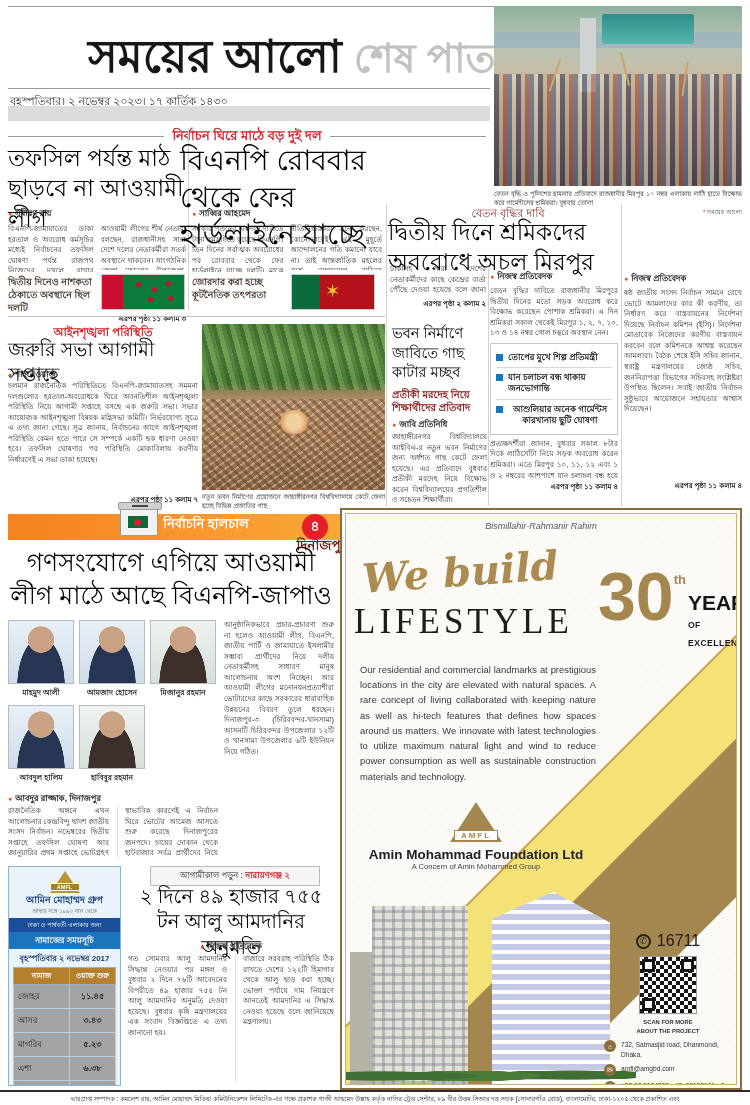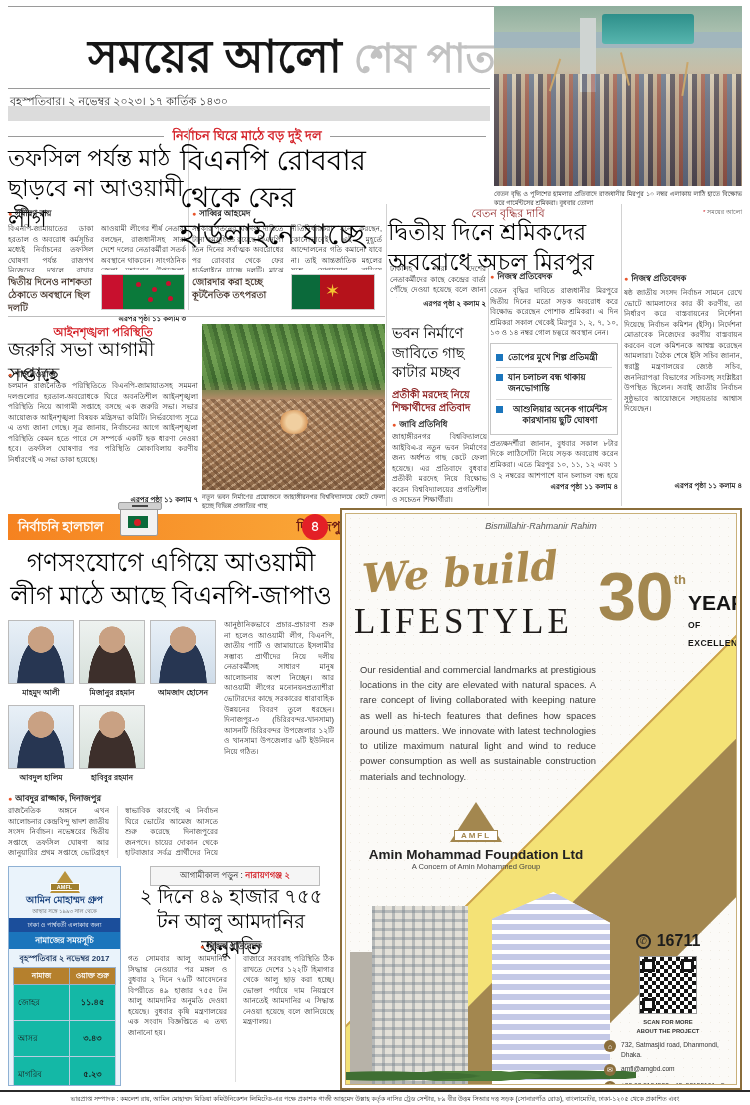--- a/index.html
+++ b/index.html
@@ -74,21 +74,21 @@
   .tree .rubble{position:absolute;left:0;bottom:0;width:100%;height:55%;
     background:repeating-linear-gradient(45deg,rgba(94,62,40,.45) 0 3px,transparent 3px 7px),repeating-linear-gradient(-35deg,rgba(233,204,170,.5) 0 2px,transparent 2px 6px);}
   .tree .stump{position:absolute;left:42%;top:52%;width:30px;height:24px;border-radius:50%;
     background:radial-gradient(circle,#f0cfa0 0 40%,#d89a5e 70%,transparent 72%);}
   .tree-cap{left:202px;top:493px;width:183px;font-size:6.4px;line-height:1.4;color:#222;text-align:justify;}
   .hl-jabi{left:392px;top:324px;width:95px;font-size:14.5px;line-height:1.35;}
   .jabi-sub{left:392px;top:388px;width:95px;font-size:10px;font-weight:bold;color:#8b2020;line-height:1.3;}
   .jabi-byline{left:392px;top:418px;}
   .jabi-body{left:392px;top:432px;width:95px;height:74px;}
   
-  .ebar{left:8px;top:514px;width:386px;height:26px;background:linear-gradient(90deg,#f58220,#fbae3c);display:flex;align-items:center;}
+  .ebar{left:8px;top:514px;width:386px;height:26px;background:linear-gradient(90deg,#f58220,#fbae3c);display:flex;align-items:center;flex-direction:column;}
   .ebar .l1{margin-left:10px;font-size:13px;font-weight:bold;color:#fff;}
   .ebar .l2{margin-left:auto;margin-right:46px;font-size:13.5px;font-weight:bold;color:#6e1b12;}
   .ballot{left:118px;top:498px;width:44px;height:42px;}
   .ballot .bx{position:absolute;left:2px;top:10px;width:38px;height:28px;background:#f2f2f2;border:1px solid #9a9a9a;border-radius:2px;}
   .ballot .lid{position:absolute;left:0;top:4px;width:44px;height:8px;background:#cfcfcf;border:1px solid #9a9a9a;border-radius:2px;}
   .ballot .slot{position:absolute;left:14px;top:7px;width:16px;height:2px;background:#444;}
   .ballot .bdflag{position:absolute;left:10px;top:18px;width:20px;height:12px;background:#0b6a3b;}
   .ballot .bdflag i{position:absolute;left:6px;top:2.5px;width:7px;height:7px;border-radius:50%;background:#d42027;}
   .enum{left:302px;top:514px;width:26px;height:26px;border-radius:50%;background:#e32026;color:#fff;
     display:flex;align-items:center;justify-content:center;font-size:14px;font-weight:bold;}
@@ -110,21 +110,21 @@
   .prayer{left:8px;top:866px;width:113px;height:220px;border:1px solid #8fb1d4;background:#eaf3fb;overflow:hidden;}
   .ptri{width:0;height:0;border-left:15px solid transparent;border-right:15px solid transparent;border-bottom:22px solid #b9933c;margin:4px auto 0;}
   .ptri-label{margin:-10px auto 0;width:30px;text-align:center;font-size:5.5px;font-weight:bold;color:#fff;background:#a07f2e;border:1px solid #fff;}
   .prayer .org{font-size:9.5px;font-weight:bold;color:#123c7a;text-align:center;margin-top:2px;}
   .prayer .tag1{font-size:5.4px;color:#555;text-align:center;}
   .prayer .band{background:#1b4e9b;color:#fff;font-size:6.2px;text-align:center;padding:1.5px 0;margin-top:2px;}
   .prayer .ribbon{background:#1b75bc;color:#fff;font-size:8.2px;font-weight:bold;text-align:center;padding:2px 0;}
   .prayer .pdate{font-size:8px;font-weight:bold;text-align:center;margin:3px 0 2px;color:#16325c;}
   .ptable{width:103px;margin:0 auto;border-collapse:collapse;}
   .ptable th{background:#b5802d;color:#fff;font-size:7.4px;padding:2px 3px;border:1px solid #9ab2cc;}
-  .ptable td{font-size:8.2px;padding:11px 4px;border:1px solid #b9cde0;background:#14b8a6;color:#1c1c1c;}
+  .ptable td{font-size:8.2px;padding:5px 4px;border:1px solid #b9cde0;background:#a3a3a3;color:#1c1c1c;}
   .ptable td.tt{text-align:center;font-weight:bold;}
   .pnote{width:103px;margin:2px auto;background:#f7e24b;font-size:6.1px;font-weight:bold;text-align:center;padding:2px 1px;color:#5c3b00;}
   
   .tom-box{left:150px;top:866px;width:170px;border:1px solid #bbb;background:#f5f5f5;
     font-size:8.4px;text-align:center;padding:2px 0;color:#222;}
   .tom-box .hot{color:#d42027;font-weight:bold;}
   .hl-potato{left:128px;top:884px;width:206px;text-align:center;font-size:19.5px;line-height:1.3;}
   .potato-byline{left:128px;top:940px;}
   .potato-body{left:128px;top:954px;width:206px;height:130px;display:flex;gap:8px;}
   .potato-body div{width:99px;}
@@ -154,21 +154,21 @@
   .bld{position:absolute;bottom:0;}
   .bld1{left:26px;width:96px;height:178px;background:#e3e0d8;
     background-image:repeating-linear-gradient(0deg,rgba(110,122,134,.38) 0 3px,rgba(0,0,0,0) 3px 9px),repeating-linear-gradient(90deg,rgba(110,122,134,.38) 0 3px,rgba(0,0,0,0) 3px 10px);}
   .bld1w{left:4px;width:26px;height:132px;background:#b7b2a8;}
   .bld2{left:146px;width:118px;height:192px;background:#d5d8ee;clip-path:polygon(0 14%,52% 0,100% 16%,100% 100%,0 100%);
     background-image:repeating-linear-gradient(0deg,#ffffff 0 4px,#c4c9e6 4px 10px);}
   .greens{left:0;width:290px;height:20px;background:radial-gradient(ellipse at 12% 60%,#3f6f33 0 26%,rgba(0,0,0,0) 28%),radial-gradient(ellipse at 42% 60%,#4a7d3a 0 30%,rgba(0,0,0,0) 32%),radial-gradient(ellipse at 78% 55%,#3f6f33 0 28%,rgba(0,0,0,0) 30%);}
   .ad-contact{position:absolute;left:258px;top:418px;width:128px;}
   .hotline{display:flex;align-items:center;gap:6px;justify-content:center;}
   .hot-ic{width:15px;height:15px;border-radius:50%;border:2px solid #222;color:#222;font-size:9px;display:flex;align-items:center;justify-content:center;}
-  .hot-num{font-size:16px;font-weight:700;color:#1c1c1c;}
+  .hot-num{font-size:16px;font-weight:400;color:#1c1c1c;}
   .qr{position:relative;width:58px;height:58px;margin:6px auto 4px;border:1px solid #999;background:#fff;
     background-image:repeating-conic-gradient(#151515 0% 25%,#ffffff 0% 50%);background-size:8px 8px;}
   .qr .f{position:absolute;width:13px;height:13px;background:#fff;border:3px solid #151515;}
   .qr .f1{left:2px;top:2px;} .qr .f2{right:2px;top:2px;} .qr .f3{left:2px;bottom:2px;}
   .scan{font-size:5.8px;font-weight:bold;text-align:center;color:#333;line-height:1.5;}
   .crow{display:flex;gap:5px;align-items:flex-start;margin-top:5px;}
   .cic{flex:none;width:12px;height:12px;border-radius:50%;background:#8a6d3b;color:#fff;font-size:7px;
     display:flex;align-items:center;justify-content:center;}
   .ctxt{font-size:6.6px;color:#333;line-height:1.45;}
   
@@ -320,26 +320,26 @@
     </div>
 
   <div class="abs hl hl-gon">গণসংযোগে এগিয়ে আওয়ামী লীগ মাঠে আছে বিএনপি-জাপাও</div>
 
   <div class="abs pgrid">
     <div class="pcell">
         <div class="ph"></div>
         <div class="pn">মাহমুদ আলী</div>
       </div>
     <div class="pcell">
+        <div class="ph"></div>
+        <div class="pn">আমজাদ হোসেন</div>
+      </div>
+    <div class="pcell">
         <div class="ph v2"></div>
         <div class="pn">মিজানুর রহমান</div>
-      </div>
-    <div class="pcell">
-        <div class="ph"></div>
-        <div class="pn">আমজাদ হোসেন</div>
       </div>
     <div class="pcell">
         <div class="ph"></div>
         <div class="pn">আবদুল হালিম</div>
       </div>
     <div class="pcell">
         <div class="ph v2"></div>
         <div class="pn">হাবিবুর রহমান</div>
       </div>
   </div>

